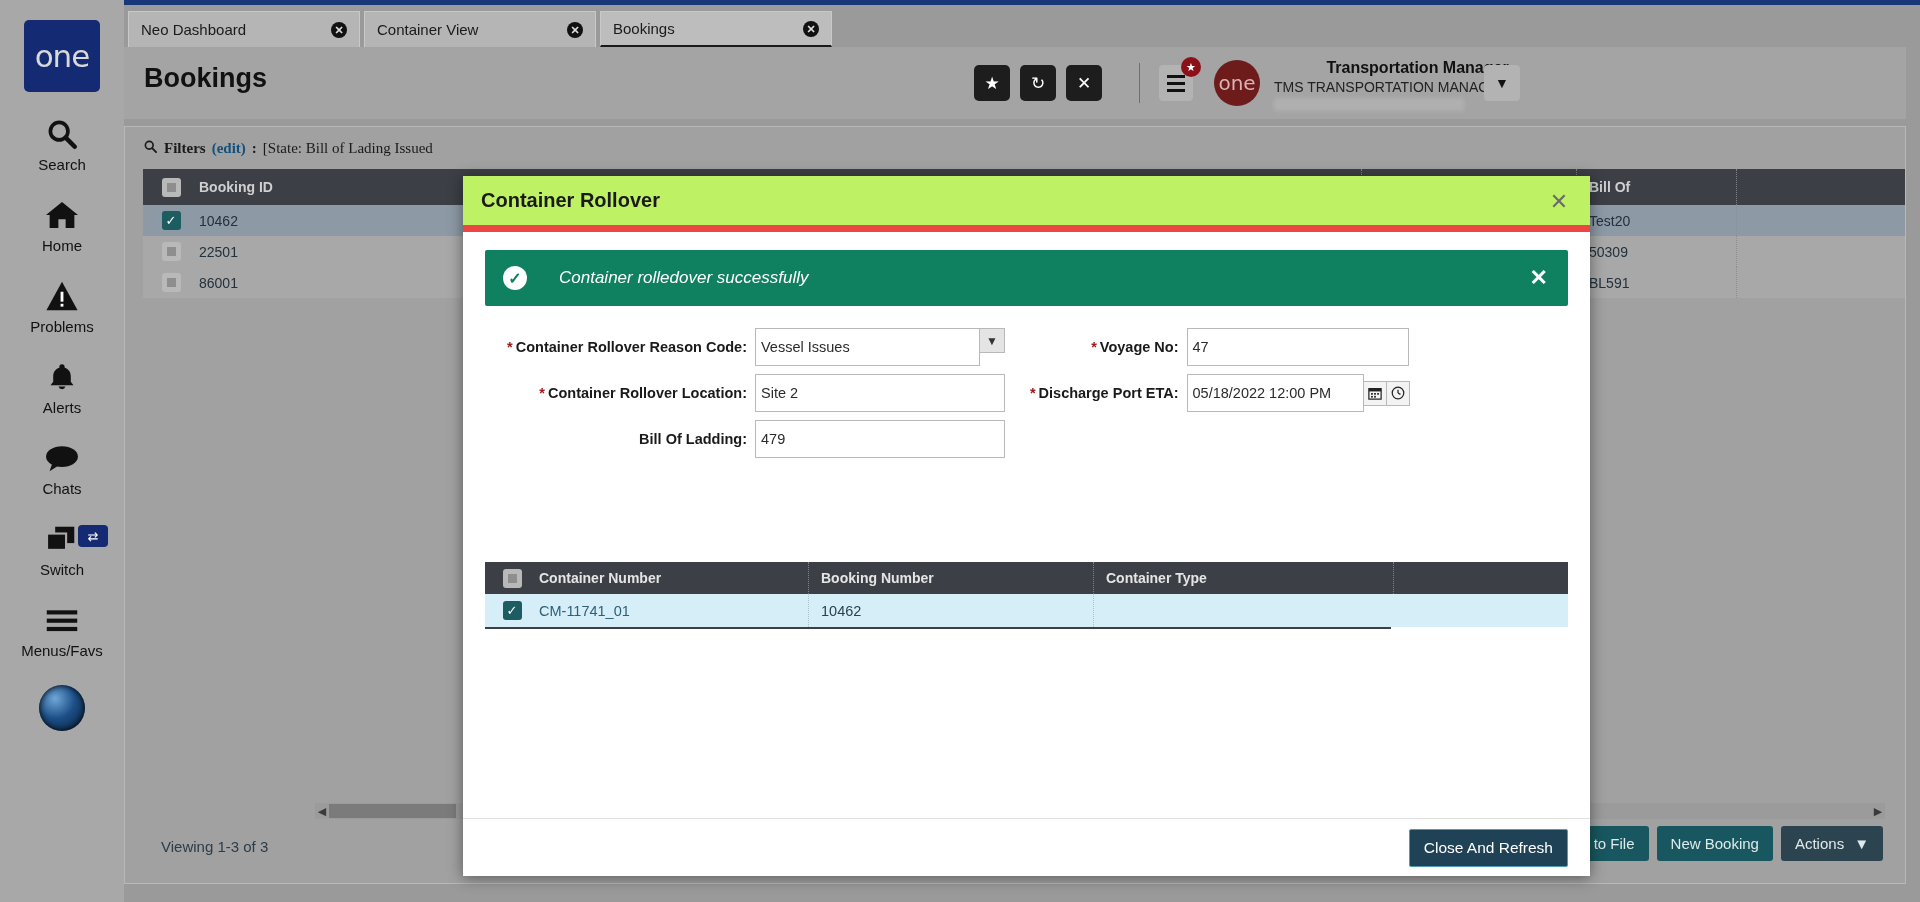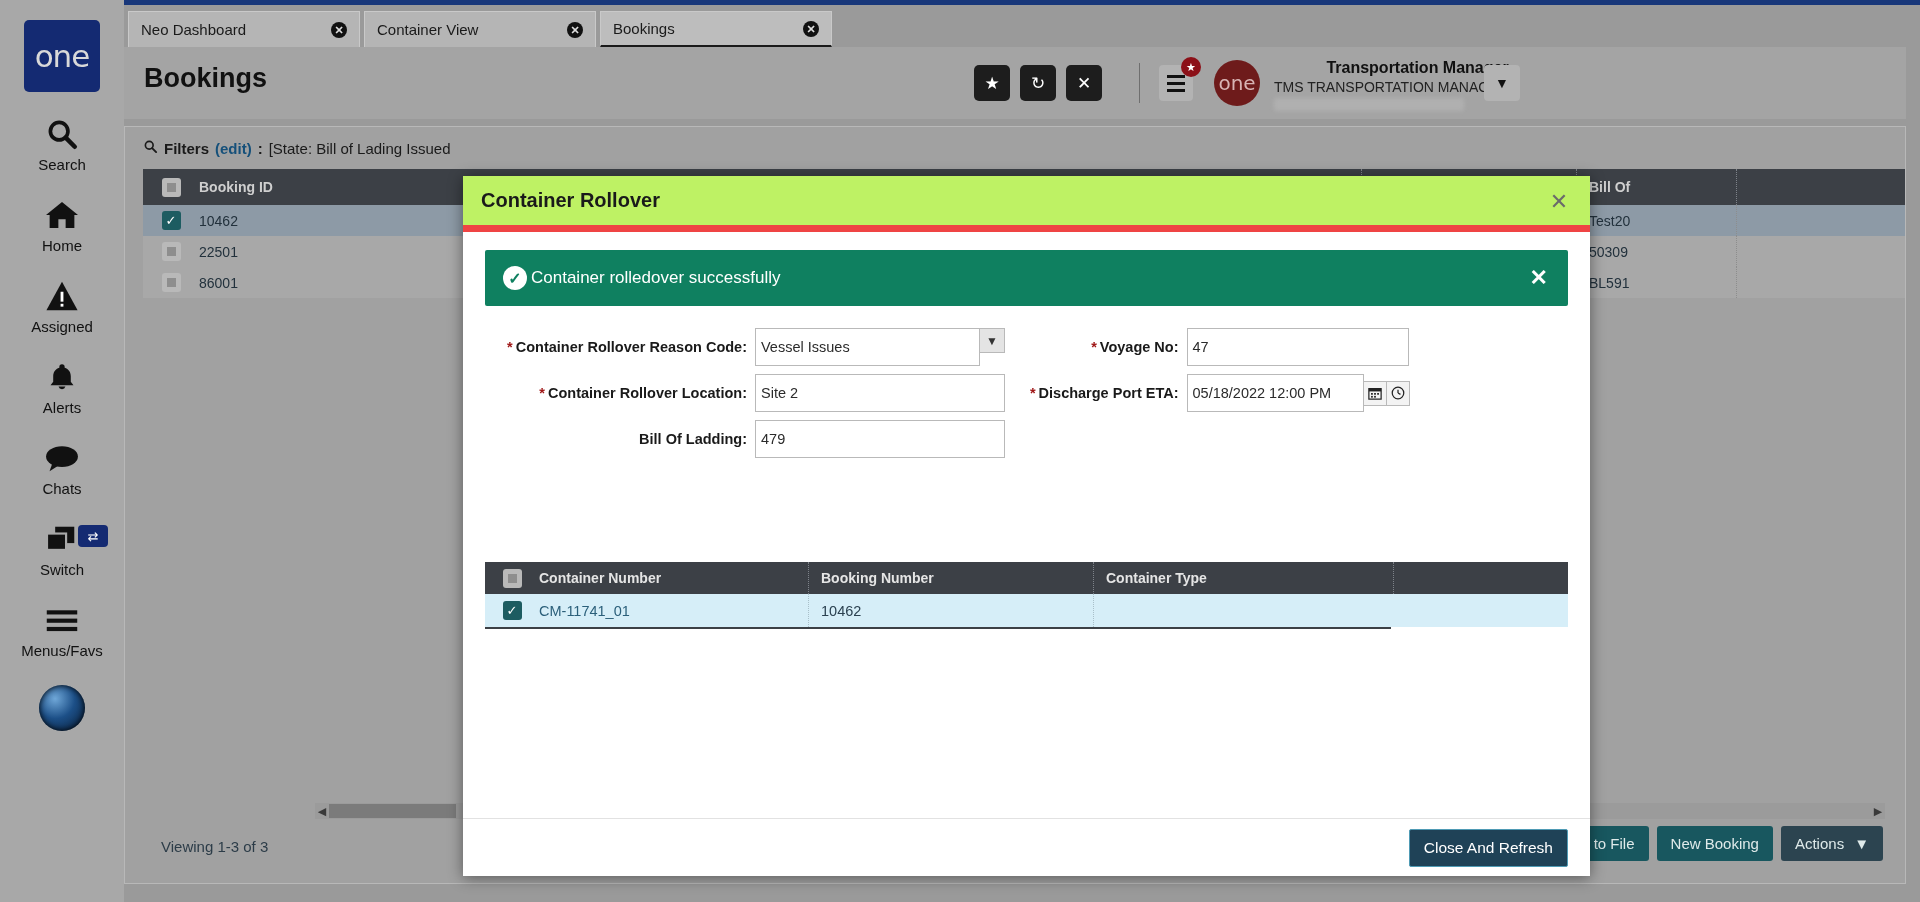--- a/index.html
+++ b/index.html
@@ -121,21 +121,21 @@
     font-size: 14px; color: #111;
   }
 
   
   .content-card {
     position: absolute; left: 124px; top: 126px; right: 14px; bottom: 18px;
     background: #a1a1a1; border: 1px solid #b8b8b8;
   }
   .filters-row {
     position: absolute; left: 18px; top: 12px; font-size: 15px; color: #1a1a1a;
-    display: flex; align-items: center; gap: 6px;
+    display: flex; align-items: center; gap: 6px; font-family: Liberation Serif, serif;
   }
   .filters-row b { font-weight: bold; }
   .filters-edit { color: #15507a; font-weight: bold; }
 
   
   .grid { position: absolute; left: 18px; top: 42px; right: 0; }
   .grid-head {
     display: flex; height: 36px; background: #3c4046; align-items: center;
   }
   .gh-cell {
@@ -192,21 +192,21 @@
   .modal-body { flex: 1; padding: 18px 22px 0 22px; position: relative; }
 
   .alert {
     height: 56px; background: #0f8060; border-radius: 2px;
     display: flex; align-items: center; padding: 0 18px; position: relative;
   }
   .alert-icon {
     width: 24px; height: 24px; border-radius: 50%; background: #fff; color: #0f8060;
     display: flex; align-items: center; justify-content: center; font-size: 16px; font-weight: bold;
   }
-  .alert-text { color: #fff; font-size: 17px; margin-left: 4px; }
+  .alert-text { color: #fff; font-size: 17px; margin-left: 32px; font-style: italic; }
   .alert-x { position: absolute; right: 20px; color: #fff; font-size: 22px; font-weight: bold; }
 
   .form { display: flex; margin-top: 22px; }
   .form-col { width: 50%; }
   .frow { display: flex; align-items: center; margin-bottom: 8px; }
   .flabel {
     font-size: 14.5px; font-weight: bold; color: #1a1a1a;
     text-align: right; padding-right: 8px;
   }
   .form-col.left .flabel { width: 270px; }
@@ -286,21 +286,21 @@
     </div>
 
     <div class="nav-item">
       <div class="nav-icon">
         <svg width="34" height="32" viewBox="0 0 24 22">
             <path d="M12 1 L23 21 L1 21 Z" fill="#111"></path>
             <rect x="11" y="8" width="2" height="7" fill="#fff"></rect>
             <rect x="11" y="16.5" width="2" height="2" fill="#fff"></rect>
           </svg>
       </div>
-      <div class="nav-label">Assigned</div>
+      <div class="nav-label">Problems</div>
     </div>
 
     <div class="nav-item">
       <div class="nav-icon">
         <svg width="32" height="32" viewBox="0 0 24 24">
             <path d="M12 2.5 a2 2 0 0 1 2 2 v.6 c3 .9 4.6 3.3 4.6 6.4 v4 l2 2.6 H3.4 l2-2.6 v-4 c0-3.1 1.6-5.5 4.6-6.4 v-.6 a2 2 0 0 1 2-2 z" fill="#111"></path>
             <path d="M9.4 19.2 a2.7 2.7 0 0 0 5.2 0 z" fill="#111"></path>
           </svg>
       </div>
       <div class="nav-label">Alerts</div>

